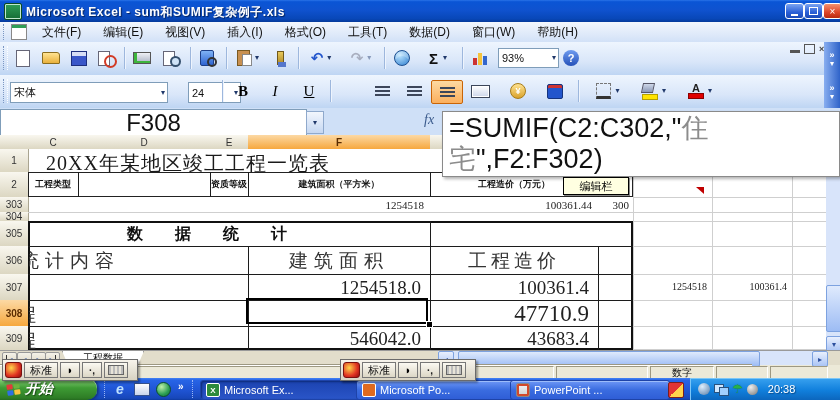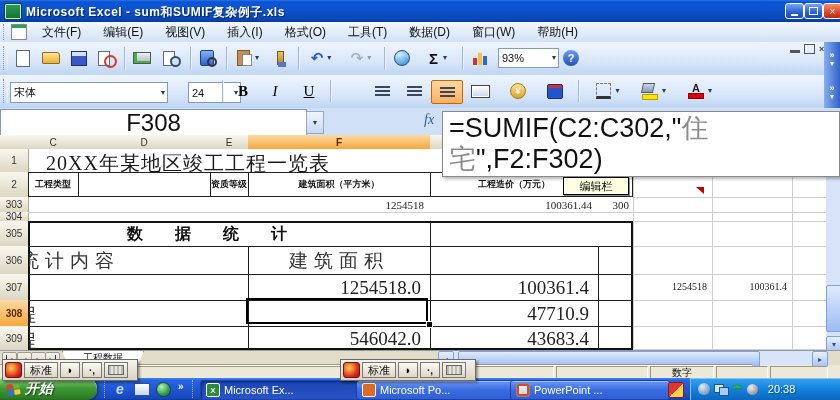--- a/index.html
+++ b/index.html
@@ -299,28 +299,29 @@
     <div class="a bl" style="left:28px;top:151px;width:605px;height:1px;"></div>
     <div class="a bl" style="left:28px;top:177px;width:605px;height:1px;"></div>
     <div class="a bl" style="left:248px;top:97px;width:1px;height:104px;"></div>
     <div class="a bl" style="left:430px;top:72px;width:1px;height:129px;"></div>
     <div class="a bl" style="left:598px;top:97px;width:1px;height:104px;"></div>
 
     <div class="a serif" style="left:28px;top:75px;width:372px;height:20px;text-align:center;font-size:16px;font-weight:bold;letter-spacing:14px;color:#111;">数 据 统 计</div>
 
     <div class="a" style="left:29px;top:99px;width:218px;height:25px;overflow:hidden;"><span class="serif" style="display:inline-block;margin-left:-9px;font-size:19px;letter-spacing:6px;color:#333;white-space:nowrap;">统计内容</span></div>
     <div class="a serif" style="left:249px;top:99px;width:180px;height:25px;text-align:center;font-size:19px;letter-spacing:6px;color:#333;">建筑面积</div>
+    <div class="a serif" style="left:431px;top:99px;width:166px;height:25px;text-align:center;font-size:19px;letter-spacing:4px;color:#333;">工程造价</div>
 
     <div class="a serif cellnum" style="left:249px;top:127px;width:172px;height:23px;font-size:19px;line-height:23px;">1254518.0</div>
     <div class="a serif cellnum" style="left:431px;top:127px;width:158px;height:23px;font-size:19px;line-height:23px;">100361.4</div>
     <div class="a serif cellnum" style="left:636px;top:128px;width:71px;height:20px;font-size:10px;line-height:20px;">1254518</div>
     <div class="a serif cellnum" style="left:715px;top:128px;width:72px;height:20px;font-size:10px;line-height:20px;">100361.4</div>
 
     <div class="a" style="left:29px;top:153px;width:60px;height:23px;overflow:hidden;"><span class="serif" style="display:inline-block;margin-left:-12px;font-size:19px;color:#333;">程</span></div>
-    <div class="a serif cellnum" style="left:431px;top:153px;width:158px;height:23px;font-size:19px;line-height:23px;">47710.9</div>
+    <div class="a serif cellnum" style="left:431px;top:153px;width:158px;height:23px;font-size:23px;line-height:23px;">47710.9</div>
 
     <div class="a" style="left:29px;top:179px;width:60px;height:21px;overflow:hidden;"><span class="serif" style="display:inline-block;margin-left:-12px;font-size:19px;color:#333;">程</span></div>
     <div class="a serif cellnum" style="left:249px;top:179px;width:172px;height:21px;font-size:19px;line-height:21px;">546042.0</div>
     <div class="a serif cellnum" style="left:431px;top:179px;width:158px;height:21px;font-size:19px;line-height:21px;">43683.4</div>
 
     <div class="a" style="left:246px;top:149px;width:182px;height:26px;border:2px solid #000;box-sizing:border-box;"></div>
     <div class="a" style="left:426px;top:172px;width:5px;height:5px;background:#000;border:1px solid #fff;"></div>
   </div>
 
   <div class="a sb-track" style="left:826px;top:135px;width:14px;height:215px;">

